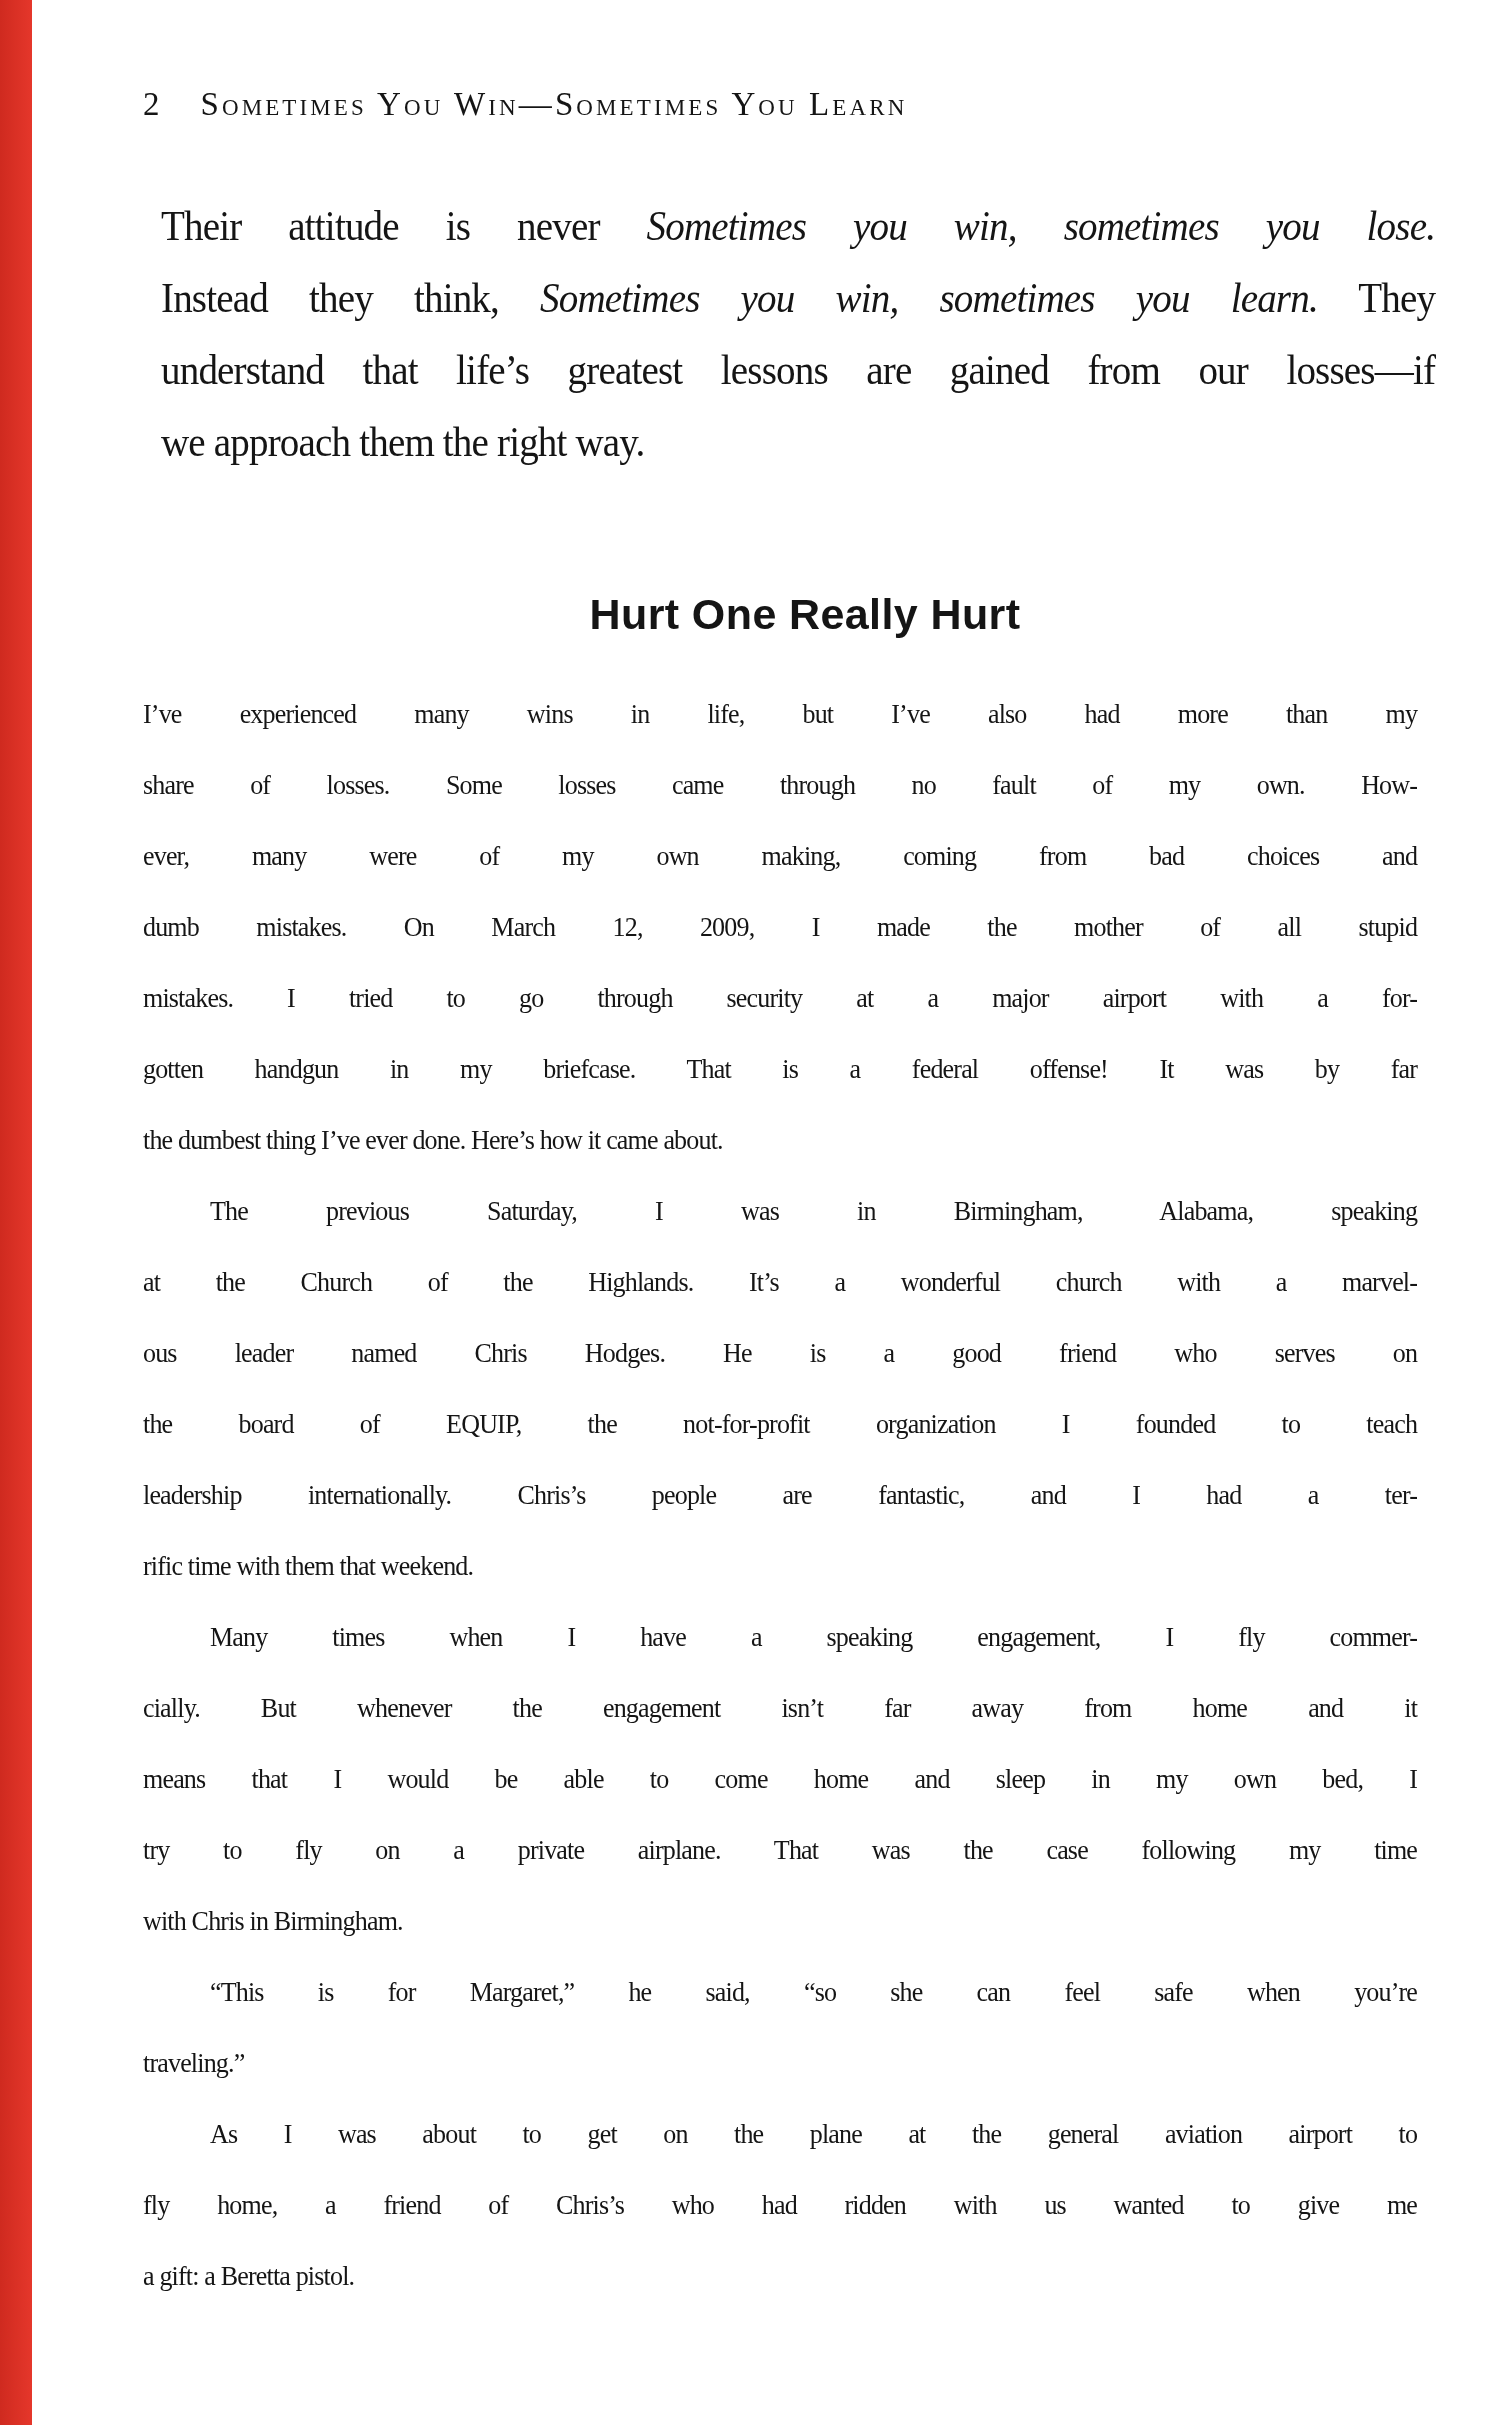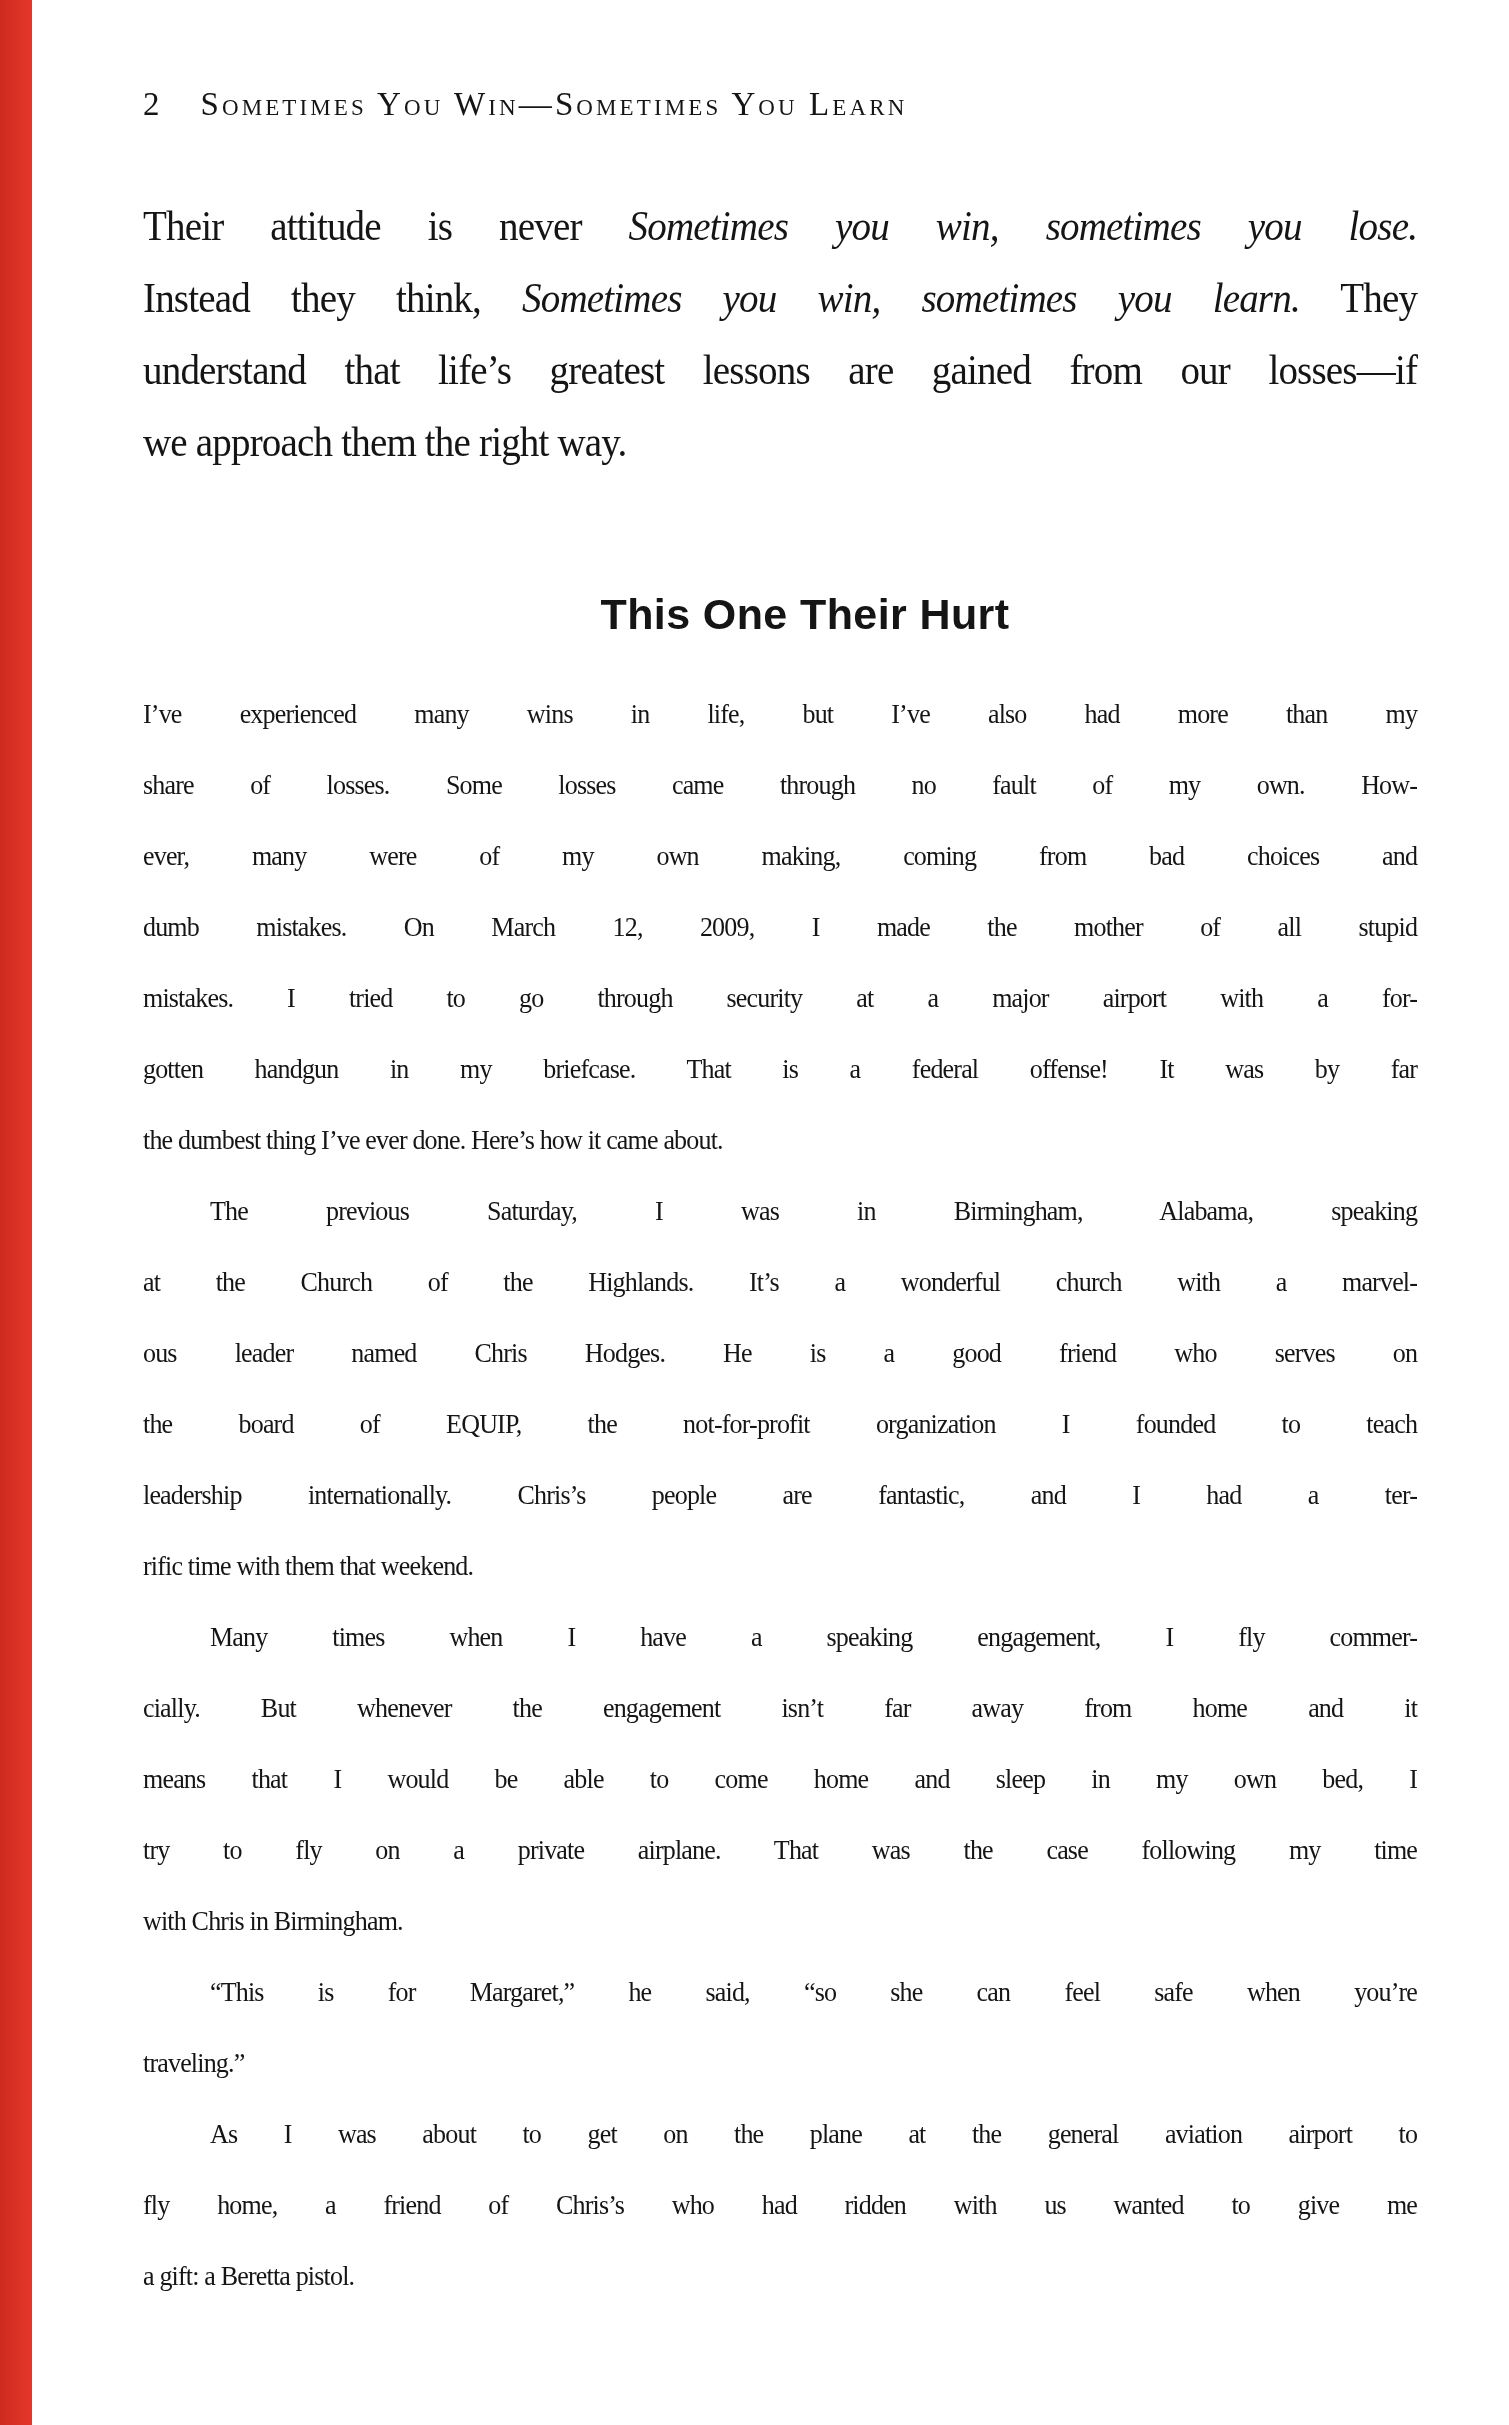--- a/index.html
+++ b/index.html
@@ -21,21 +21,21 @@
     margin-top:82px;
     font-size:33px;line-height:45px;
     font-variant:small-caps;
     letter-spacing:3.1px;
     white-space:nowrap;
   }
   .pagenum{
     font-variant:normal;letter-spacing:0;
     margin-right:41px;
   }
-  .para{font-size:42px;letter-spacing:-0.9px;}
+  .para{font-size:42px;letter-spacing:-0.9px;margin-left:18px;}
   .intro{margin-top:63px;line-height:72px;}
   .section-heading{
     margin:109px 0 0 0;
     font-family:"Liberation Sans",sans-serif;
     font-weight:700;
     font-size:43px;line-height:55px;
     letter-spacing:0.4px;
     text-align:center;
     text-indent:49px;
   }
@@ -63,21 +63,21 @@
       <span class="pagenum">2</span><span class="runtitle">Sometimes You Win—Sometimes You Learn</span>
     </div>
 
     <div class="para intro">
         <div class="line"><span>Their attitude is never </span><span class="it">Sometimes you win, sometimes you lose.</span></div>
         <div class="line"><span>Instead they think, </span><span class="it">Sometimes you win, sometimes you learn.</span><span> They</span></div>
         <div class="line"><span>understand that life’s greatest lessons are gained from our losses—if</span></div>
         <div class="line lastline"><span>we approach them the right way.</span></div>
       </div>
 
-    <h2 class="section-heading">This One Their Hurt</h2>
+    <h2 class="section-heading">Hurt One Really Hurt</h2>
 
     <div class="flow">
         <div>
           <div class="line"><span>I’ve experienced many wins in life, but I’ve also had more than my</span></div>
           <div class="line"><span>share of losses. Some losses came through no fault of my own. How-</span></div>
           <div class="line"><span>ever, many were of my own making, coming from bad choices and</span></div>
           <div class="line"><span>dumb mistakes. On March 12, 2009, I made the mother of all stupid</span></div>
           <div class="line"><span>mistakes. I tried to go through security at a major airport with a for-</span></div>
           <div class="line"><span>gotten handgun in my briefcase. That is a federal offense! It was by far</span></div>
           <div class="line lastline"><span>the dumbest thing I’ve ever done. Here’s how it came about.</span></div>

